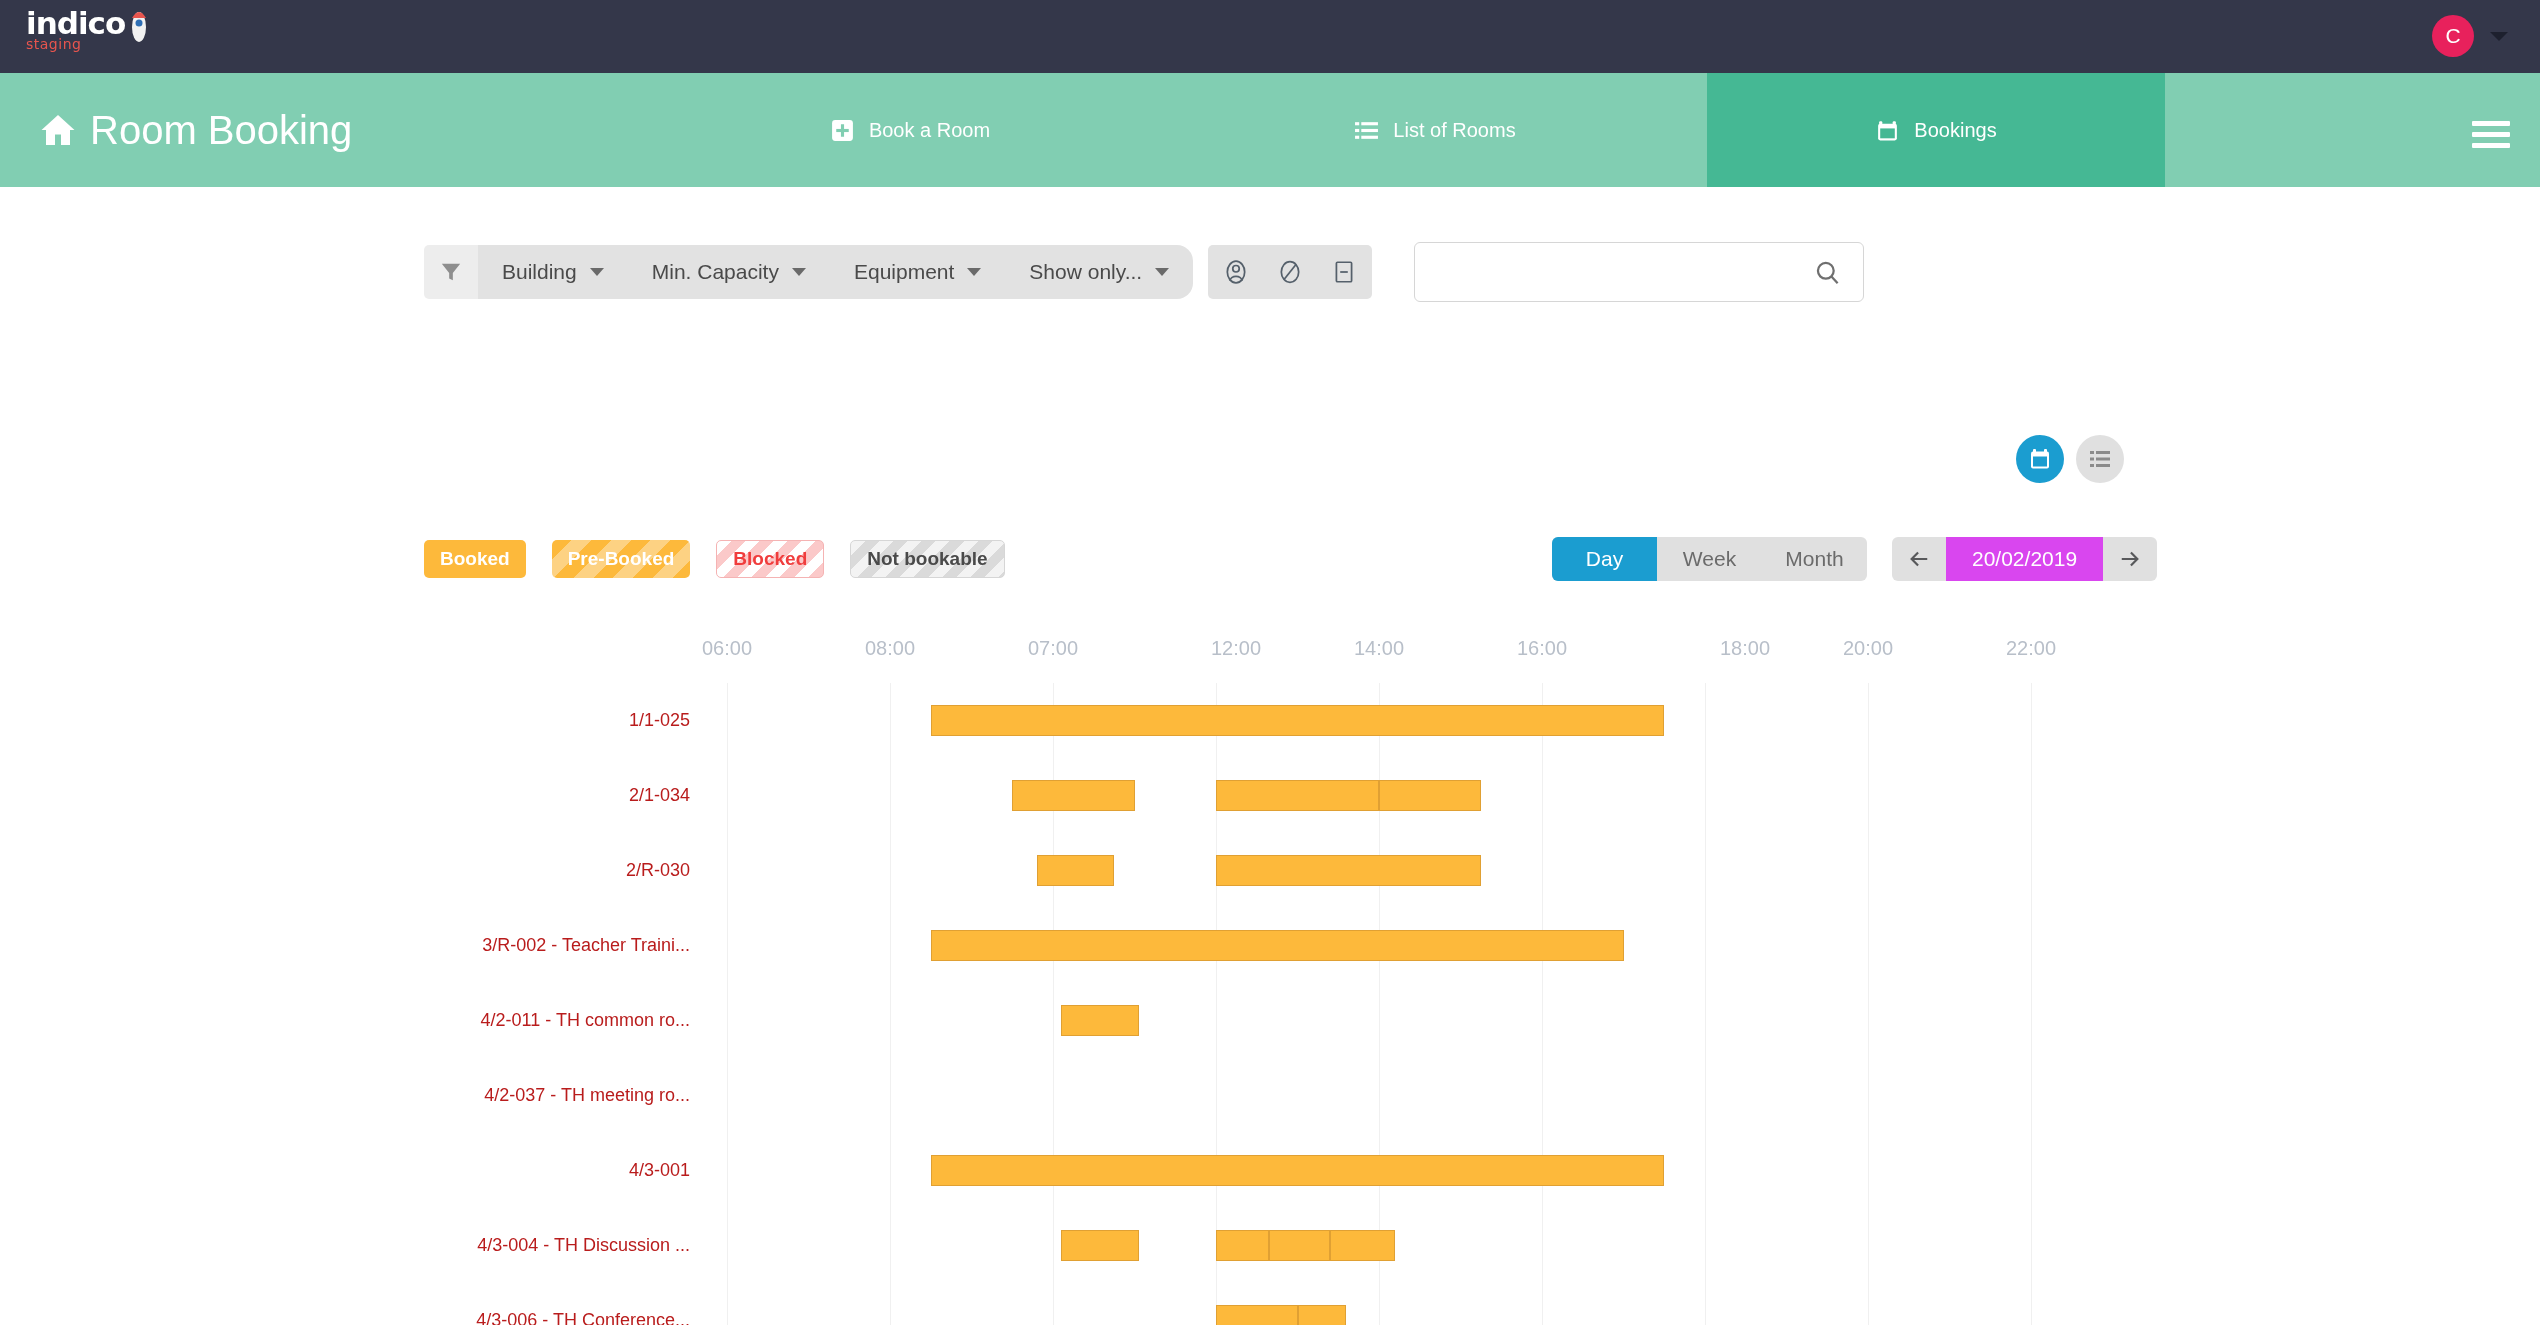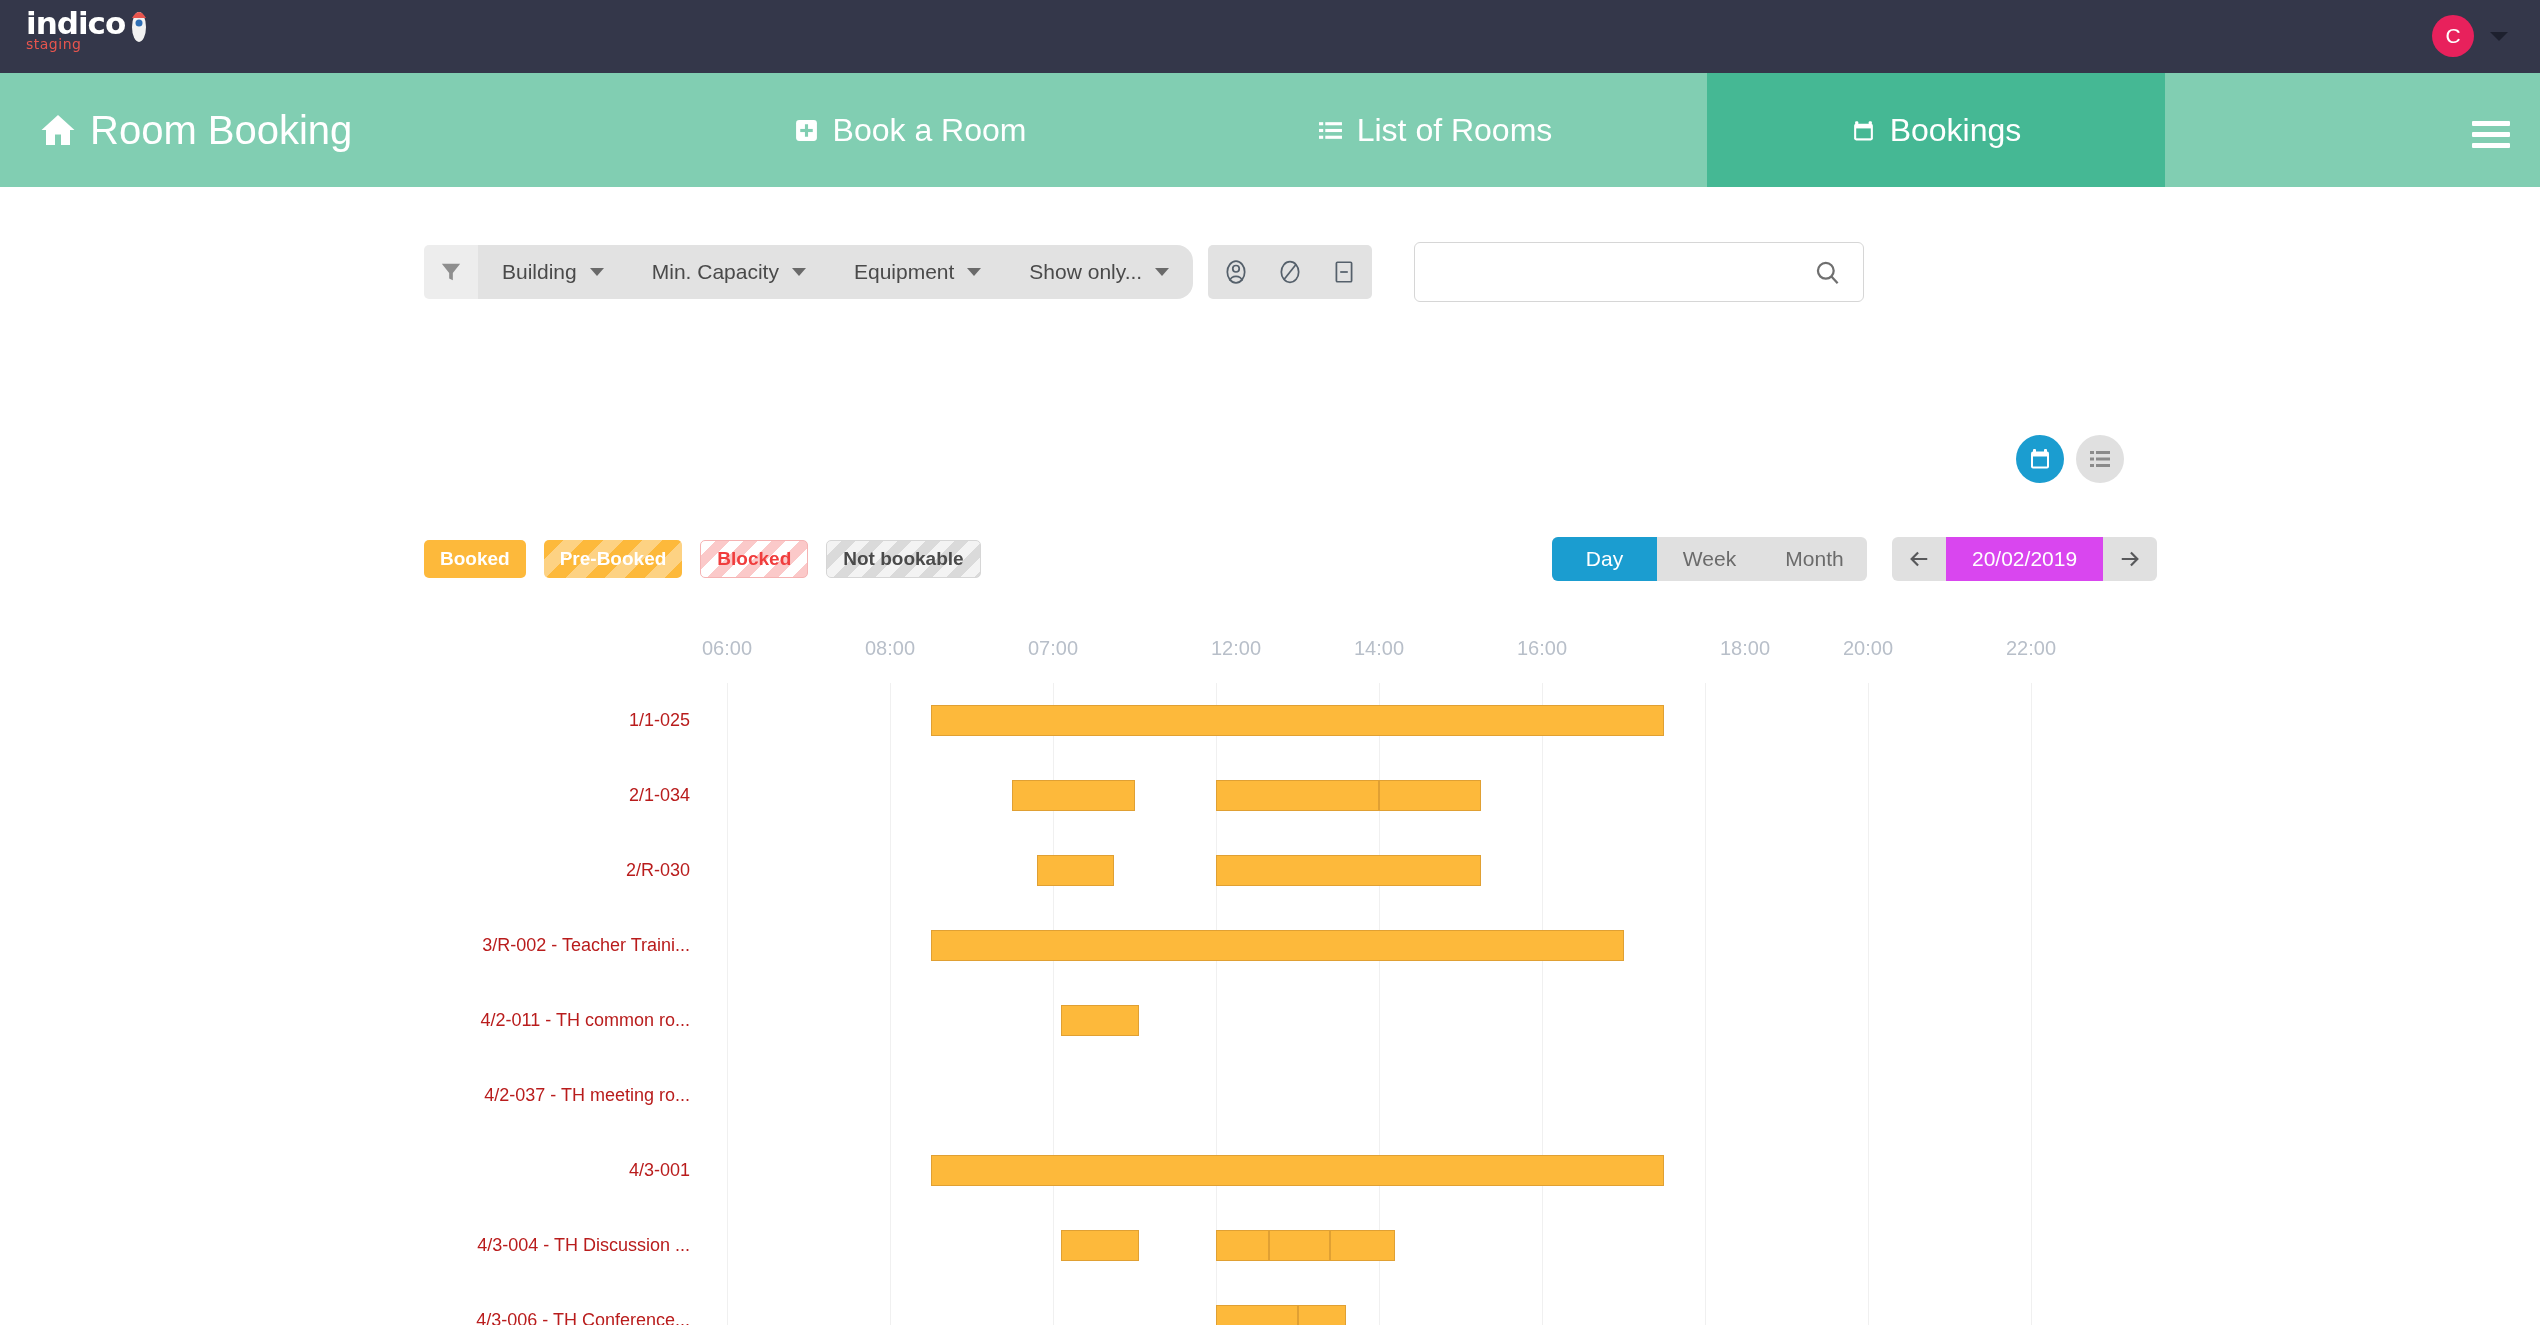--- a/index.html
+++ b/index.html
@@ -61,21 +61,21 @@
   }
   .nav-brand {
     position: absolute; left: 40px; top: 0;
     height: 114px; display: flex; align-items: center; gap: 14px;
     color: #ffffff; font-size: 40px; font-weight: 400;
   }
   .nav-brand svg { width: 36px; height: 36px; fill: #ffffff; }
   .nav-item {
     position: absolute; top: 0; height: 114px;
     display: flex; align-items: center; justify-content: center;
-    gap: 14px; color: #ffffff; font-size: 32px;
+    gap: 14px; color: #ffffff; font-size: 20px;
     cursor: pointer;
   }
   .nav-item svg { width: 25px; height: 25px; fill: #ffffff; }
   .nav-book  { left: 760px;  width: 300px; }
   .nav-list  { left: 1285px; width: 300px; }
   .nav-bookings {
     left: 1707px; width: 458px;
     background: #45b894;
   }
   .hamburger {
@@ -155,21 +155,21 @@
   }
   .round-btn.active { background: #1b9dd0; }
   .round-btn.inactive { background: #e0e0e0; }
   .round-btn.active svg { fill: #ffffff; }
   .round-btn.inactive svg { fill: #8b8b8b; }
   .round-btn svg { width: 24px; height: 24px; }
 
   
   .legend {
     position: absolute; top: 353px; left: 424px;
-    display: flex; gap: 18px;
+    display: flex; gap: 26px;
   }
   .chip {
     height: 38px; border-radius: 5px;
     display: flex; align-items: center; justify-content: center;
     padding: 0 16px; font-size: 19px; font-weight: 700;
   }
   .chip-booked { background: #fdb93b; color: #ffffff; }
   .chip-prebooked {
     color: #ffffff;
     background: repeating-linear-gradient(

